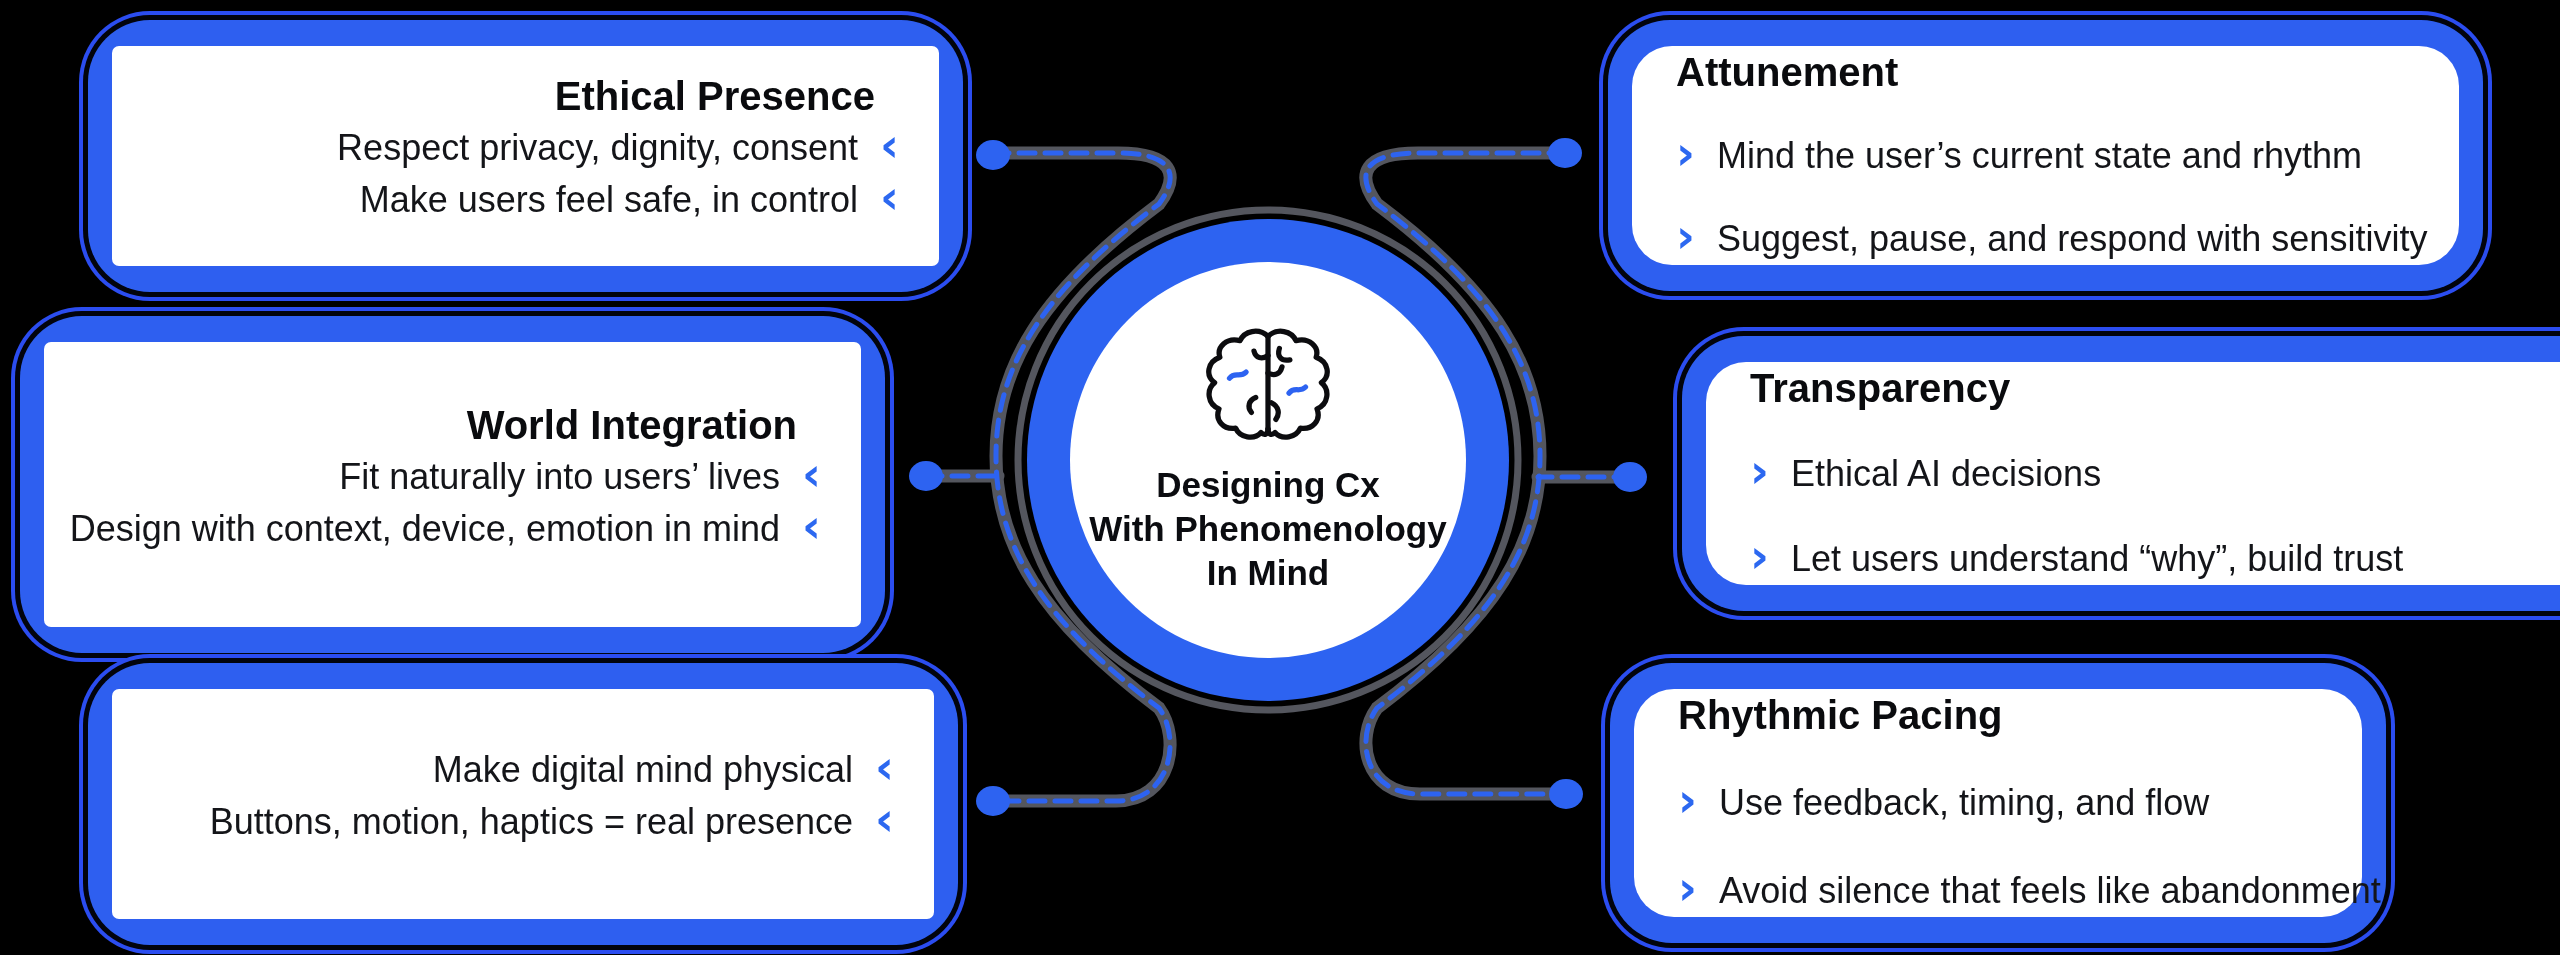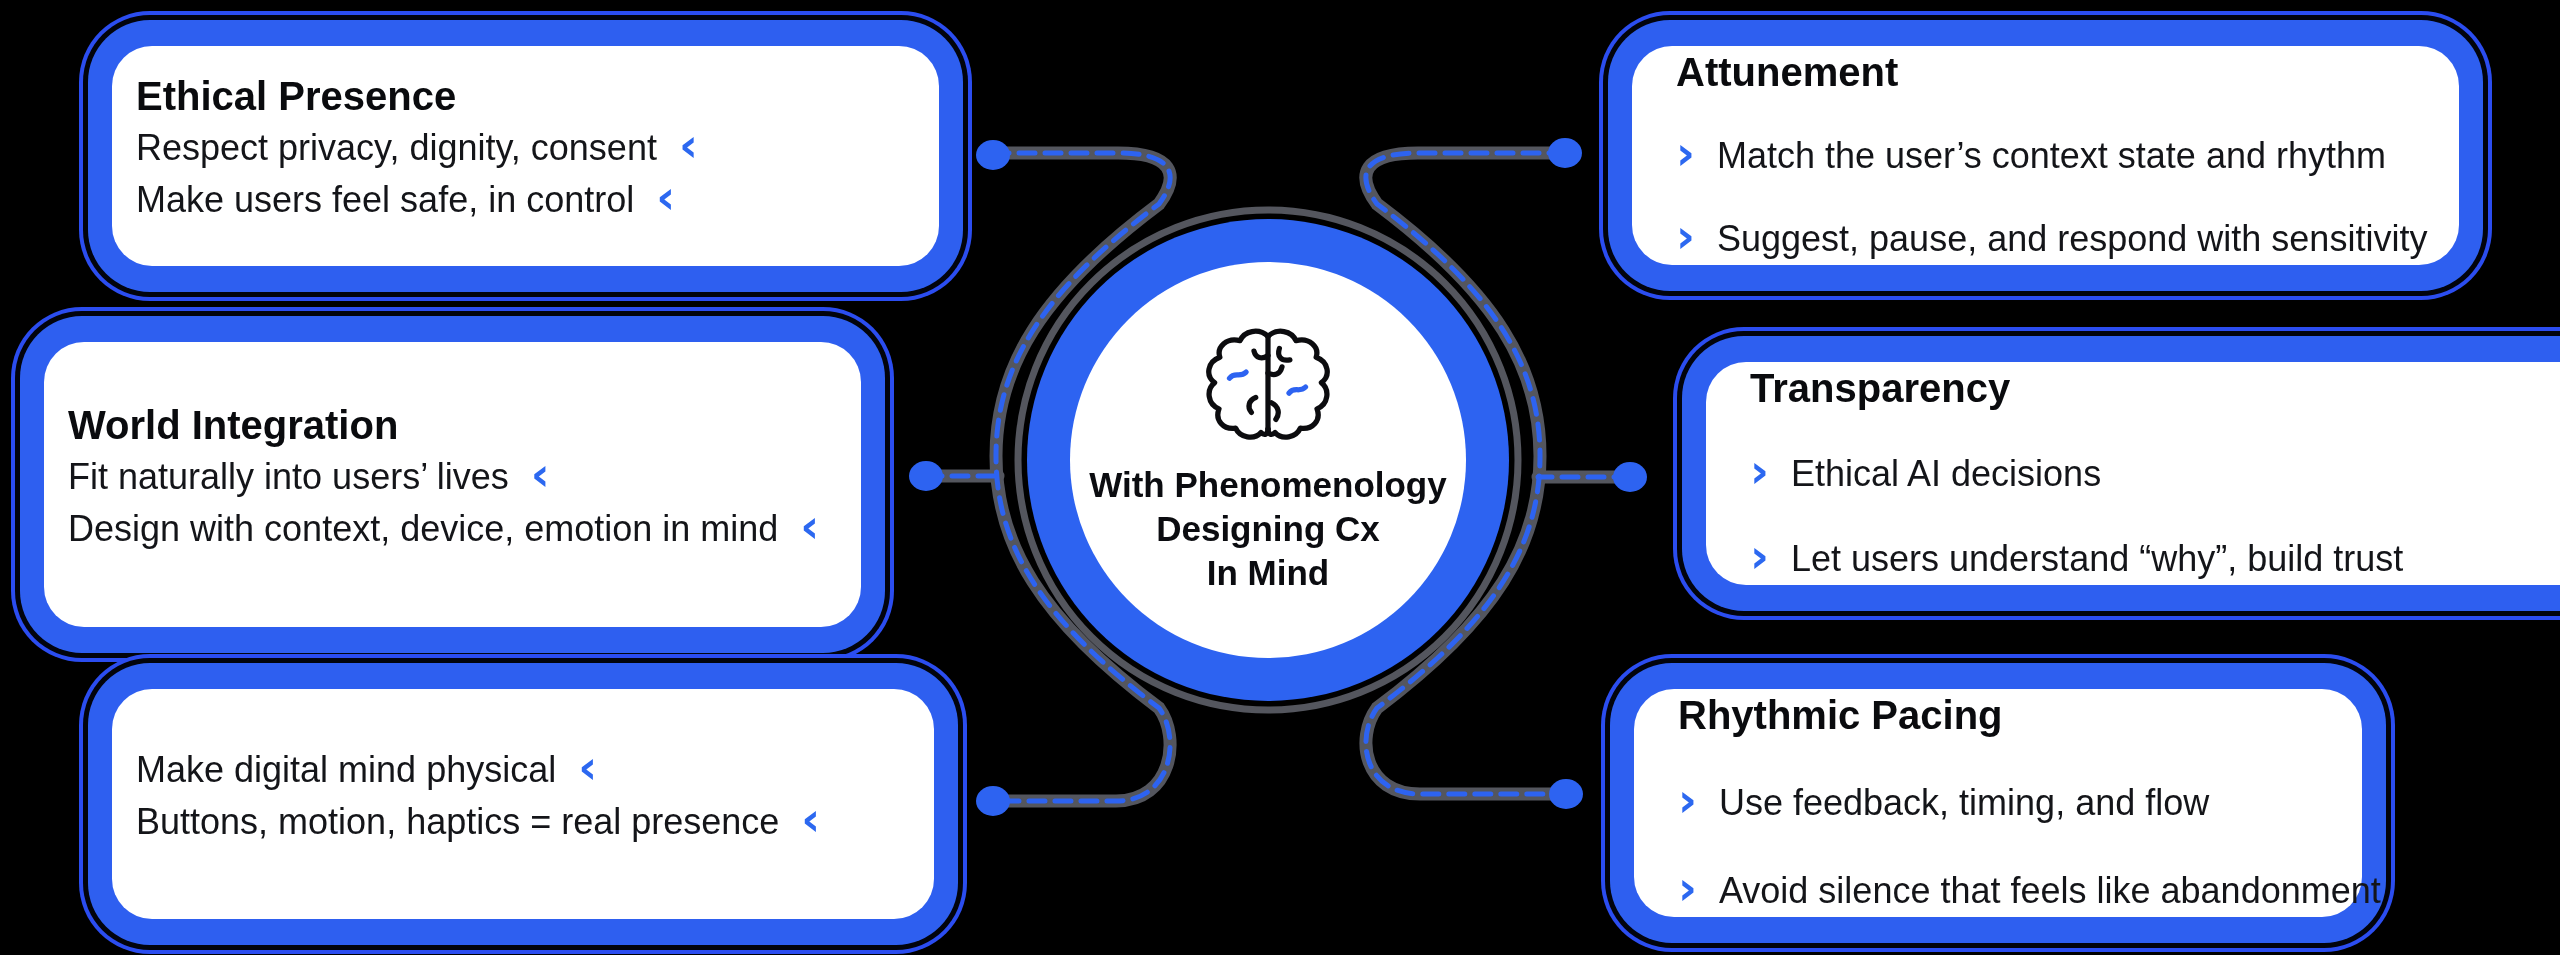--- a/index.html
+++ b/index.html
@@ -24,21 +24,21 @@
     border-radius:62px;
     box-shadow:0 0 0 5px #02040c, 0 0 0 9px #2b4df0;
   }
   .panel{
     position:absolute;
     left:24px;right:24px;top:26px;bottom:26px;
     background:#ffffff;
     border-radius:40px;
     display:flex;flex-direction:column;justify-content:center;
   }
-  .panel.left-side{align-items:flex-start;text-align:right;padding:0 40px 16px 24px;}
+  .panel.left-side{align-items:flex-end;text-align:right;padding:0 40px 16px 24px;border-radius:7px;}
   .panel.right-side{align-items:flex-start;text-align:left;padding:0 20px 0 44px;justify-content:space-between;}
   .title{
     font-size:40px;font-weight:bold;color:#0a0b0e;
     line-height:52px;white-space:nowrap;
   }
   .panel.left-side .title{padding-right:24px;}
   .row{
     display:flex;align-items:center;gap:22px;
     font-size:36px;color:#141519;line-height:52px;white-space:nowrap;
   }
@@ -128,21 +128,21 @@
         <span class="chev">‹</span>
       </div>
     </div>
   </div>
 
   <div class="box" style="left:1608px;top:20px;width:875px;height:271px">
     <div class="panel right-side">
       <div class="title">Attunement</div>
       <div class="row">
         <span class="chev">›</span>
-        <span>Match the user’s context state and rhythm</span>
+        <span>Mind the user’s current state and rhythm</span>
       </div>
       <div class="row">
         <span class="chev">›</span>
         <span>Suggest, pause, and respond with sensitivity</span>
       </div>
     </div>
   </div>
 
   <div class="box" style="left:1682px;top:336px;width:1005px;height:275px">
     <div class="panel right-side">
@@ -202,19 +202,19 @@
           <path d="M 13 -40 C 10 -31 15 -25 25 -27"></path>
           <path d="M 0 -12 C 8 -8 14 -11 16 -19"></path>
           <path d="M 4 22 C 12 26 14 34 9 41"></path>
         </g>
         <g fill="none" stroke="#2d63f1" stroke-width="6" stroke-linecap="round">
 
           <path d="M -44 -6 C -38 -14 -32 -6 -25 -13"></path>
           <path d="M 24 11 C 30 3 36 11 43 4"></path>
         </g>
       </svg>
+      <div class="center-line">Designing Cx</div>
       <div class="center-line">With Phenomenology</div>
-      <div class="center-line">Designing Cx</div>
       <div class="center-line">In Mind</div>
     </div>
   </div>
 
 </div>
 
 </body></html>

